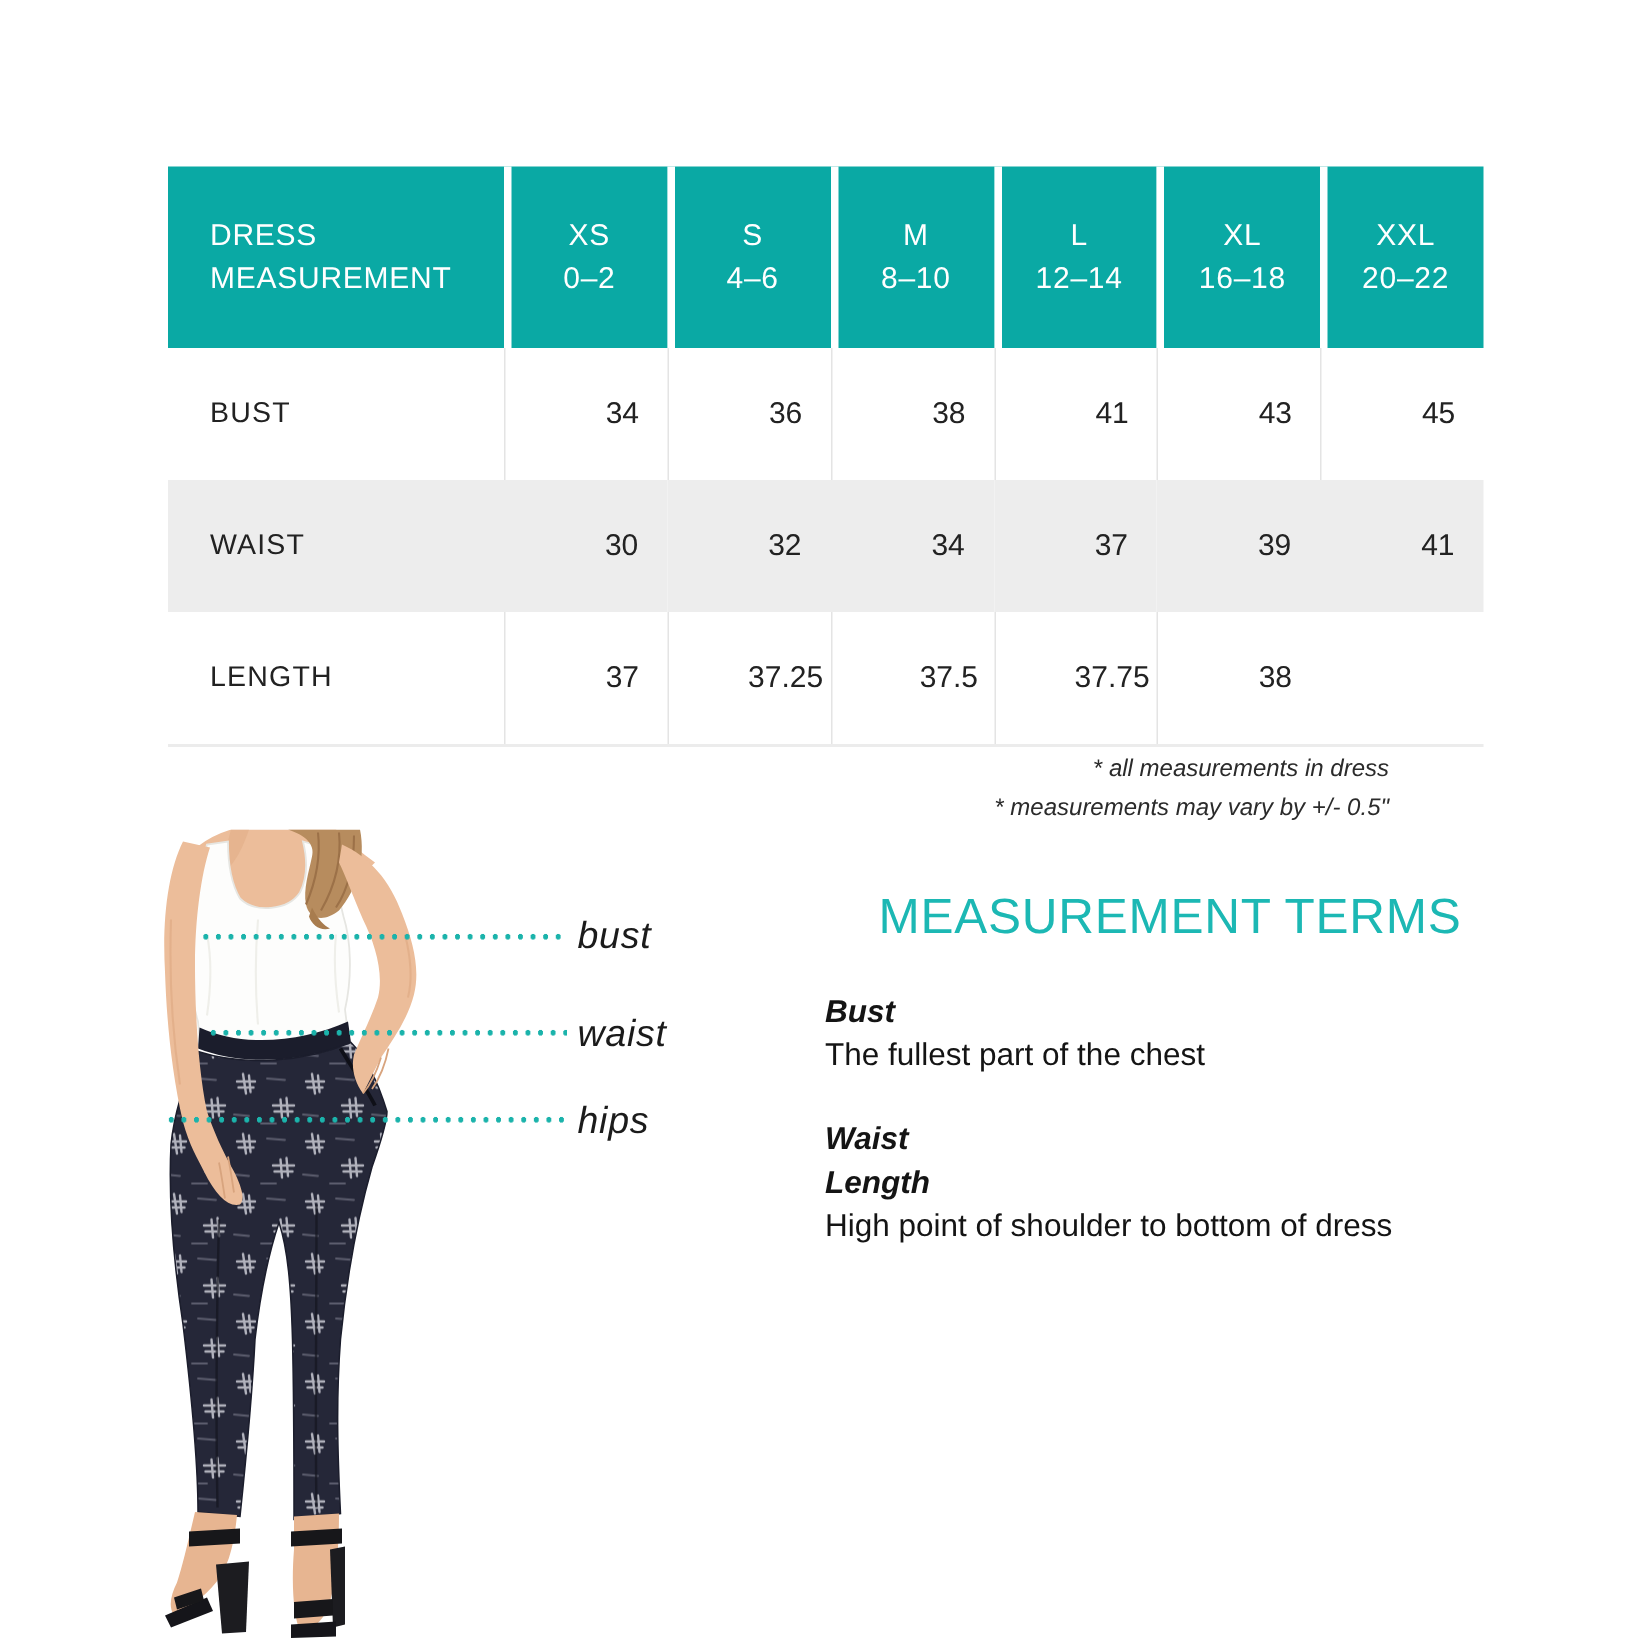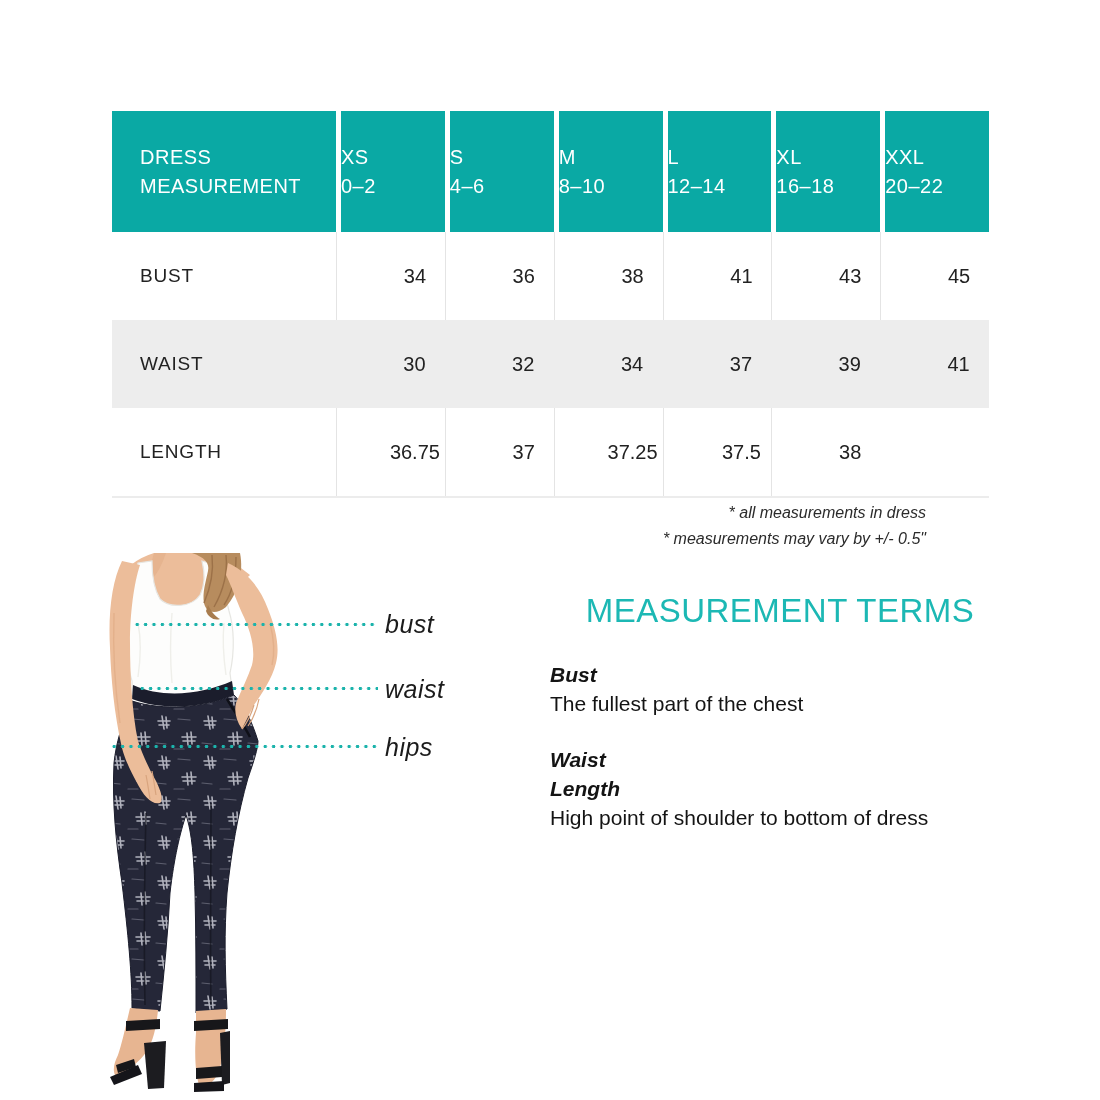--- a/index.html
+++ b/index.html
@@ -24,20 +24,21 @@
     display: grid;
     grid-template-columns: 224px repeat(6, 1fr);
     border-bottom: 2px solid #ececec;
   }
   .th {
     background: #0AA9A4;
     color: #fff;
     height: 121px;
     display: flex;
     flex-direction: column;
+    align-items: center;
     justify-content: center;
     font-size: 20px;
     line-height: 29px;
     letter-spacing: 0.5px;
     font-weight: 400;
   }
   .th.gap { border-left: 5px solid #ffffff; }
   .th.corner { align-items: flex-start; padding-left: 28px; }
   .td {
     height: 88px;
@@ -177,24 +178,24 @@
 
     <div class="td alt rowlabel">WAIST</div>
     <div class="td alt">30</div>
     <div class="td alt">32</div>
     <div class="td alt">34</div>
     <div class="td alt">37</div>
     <div class="td alt">39</div>
     <div class="td alt">41</div>
 
     <div class="td rowlabel">LENGTH</div>
-    <div class="td sep">36.75</div>
     <div class="td sep">37</div>
     <div class="td sep">37.25</div>
     <div class="td sep">37.5</div>
+    <div class="td sep">37.75</div>
     <div class="td sep">38</div>
   </div>
 
   <div class="footnotes">
     <div>* all measurements in dress</div>
     <div>* measurements may vary by +/- 0.5"</div>
   </div>
 
   <div class="figure-wrap">
     <svg width="282" height="547" viewBox="0 0 282 547" xmlns="http://www.w3.org/2000/svg">

